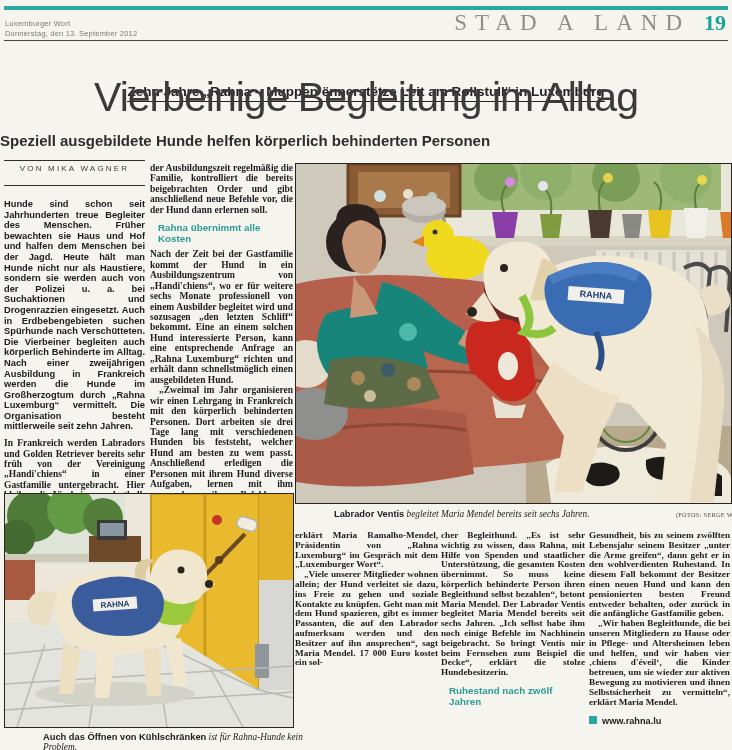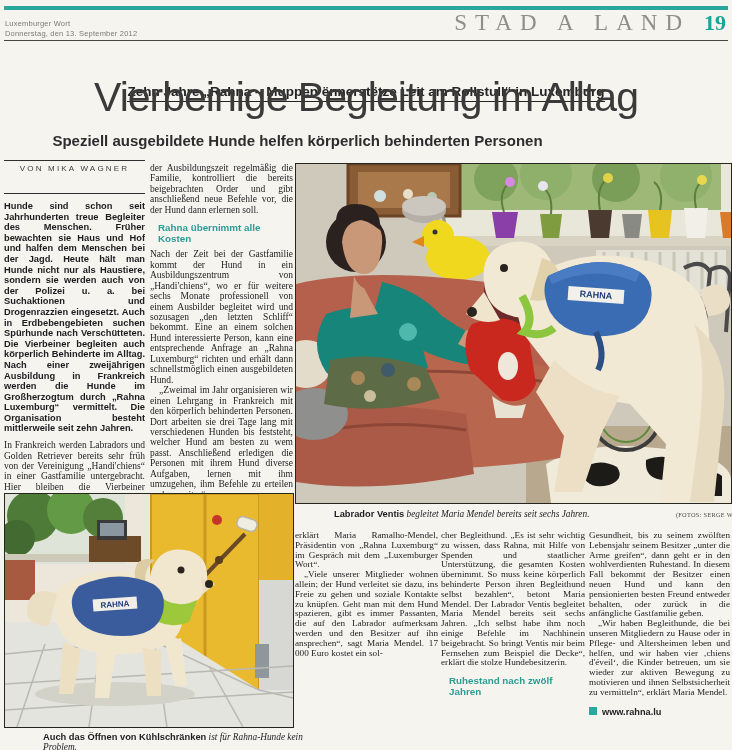--- a/index.html
+++ b/index.html
@@ -12,28 +12,28 @@
   .mast-left { left:5px; top:13px; font-family:"Liberation Sans",sans-serif; font-size:7.5px; line-height:9.5px; color:#7c7c76; letter-spacing:.2px;margin-top:6px; }
   .mast-right { right:6px; top:10px; display:flex; align-items:baseline; gap:14px; }
   .section-title { font-family:"Liberation Serif",serif; font-size:23px; color:#8e8e8a; letter-spacing:8px;margin-left:34px; }
   .page-num { font-family:"Liberation Serif",serif; font-size:22px; font-weight:bold; color:#1ba49a; }
   .rule-dark { left:4px; top:40px; width:724px; height:1px; background:#45454ا; background:#454541; }
 
   
   .kicker-wrap { left:0; top:42px; width:732px; text-align:center;margin-top:40px; }
   .kicker { display:inline-block; font-family:"Liberation Sans",sans-serif; font-weight:bold; font-size:13.5px; color:#232323; border-bottom:1.5px solid #232323; padding-bottom:2px; }
   .headline { left:0; top:74px; width:732px; text-align:center; font-family:"Liberation Sans",sans-serif; font-weight:normal; font-size:41px; letter-spacing:-1px; color:#3a3a3a; }
-  .subheadline { left:0; top:132px; width:595px; text-align:center; font-family:"Liberation Sans",sans-serif; font-weight:bold; font-size:15px; color:#2d2d2d; }
+  .subheadline { left:0; top:132px; width:595px; text-align:left; font-family:"Liberation Sans",sans-serif; font-weight:bold; font-size:15px; color:#2d2d2d; }
 
   
   .col { position:absolute; overflow:hidden; }
-  .serif-p { font-size:9.5px; line-height:10.45px; text-align:justify; color:#1d1d1f; }
+  .serif-p { font-size:9.5px; line-height:10.45px; text-align:justify; color:#1d1d1f;font-weight:bold; }
   .indent { text-indent:9px; }
   .lead-p { font-family:"Liberation Sans",sans-serif; font-weight:bold; font-size:9.3px; line-height:10.6px; text-align:justify; color:#1c1c1e; }
-  .byline-box { border-top:1.5px solid #2e2e2e; border-bottom:1.1px solid #2e2e2e; text-align:center; padding:3px 0 20px; margin-bottom:7px; font-family:"Liberation Sans",sans-serif; font-size:8px; letter-spacing:2.2px; color:#3c3c3c; }
+  .byline-box { border-top:1.5px solid #2e2e2e; border-bottom:1.1px solid #2e2e2e; text-align:center; padding:3px 0 12px; margin-bottom:13px; font-family:"Liberation Sans",sans-serif; font-size:8px; letter-spacing:2.2px; color:#3c3c3c; }
   .teal-sub { font-family:"Liberation Sans",sans-serif; font-weight:bold; font-size:9.8px; color:#2a9d94; margin:7px 8px 5px; }
   .row2 .serif-p { font-size:9.2px; line-height:9.8px; }
 
   
   .photo { border:1px solid #26261f; background:#ddd; overflow:hidden; }
   .photo-main { left:295px; top:163px; width:437px; height:341px; }
   .photo-kitchen { left:4px; top:493px; width:290px; height:235px; }
   .caption { font-size:9.3px; color:#1d1d1f;margin-left:39px; }
   .caption .cap-bold { font-family:"Liberation Sans",sans-serif; font-weight:bold; font-style:normal; }
   .caption .cap-it { font-style:italic; }

